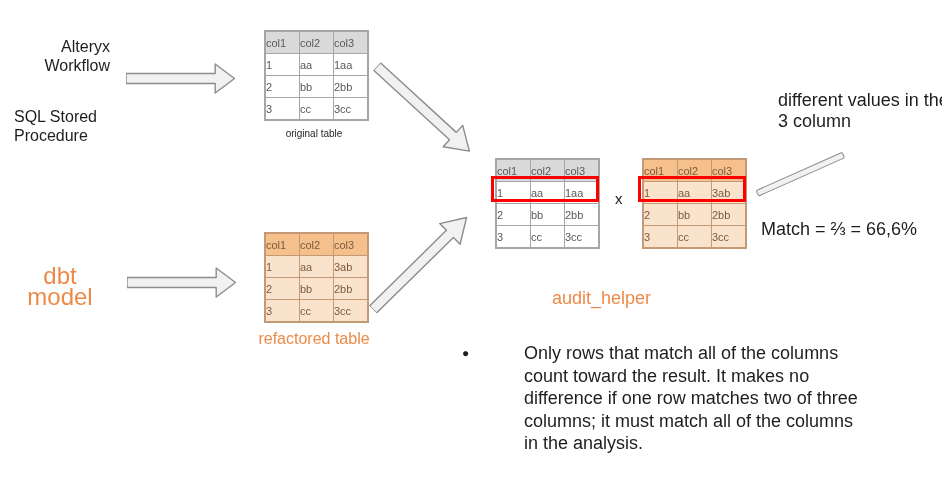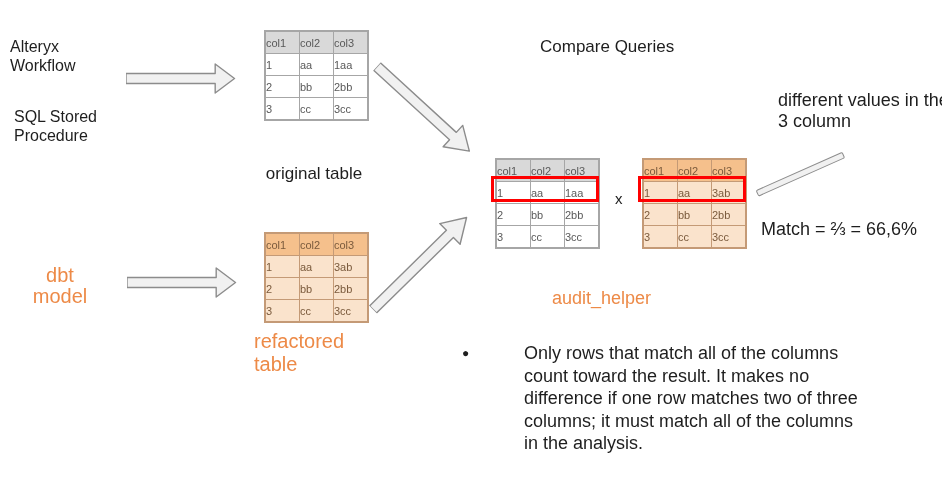--- a/index.html
+++ b/index.html
@@ -10,25 +10,25 @@
     background: #ffffff;
     font-family: "Liberation Sans", sans-serif;
     color: var(--text-black, #1e1e1e);
     overflow: hidden;
   }
   .abs { position: absolute; }
   .ml { white-space: pre-line; }
 
   
   .title        { left: 540px; top: 37px;  font-size: 17px; }
-  .alteryx      { left: 10px;  top: 37px;  width: 100px; text-align: left; font-size: 16px; line-height: 19px; }
+  .alteryx      { left: 10px;  top: 37px;  width: 100px; text-align: right; font-size: 16px; line-height: 19px; }
   .sql          { left: 14px;  top: 107px;  width: 140px; font-size: 16px; line-height: 19px; }
-  .dbt          { left: 18px;  top: 265px; width: 84px;  text-align: center; font-size: 20px; line-height: 21px; color: var(--orange-text, #ed8a47); }
-  .lbl-original   { left: 258px; top: 128px; width: 112px; text-align: center; font-size: 17px; margin-top: 36px; }
-  .lbl-refactored { left: 254px; top: 330px; width: 120px; font-size: 20px; color: var(--orange-text, #ed8a47); }
+  .dbt          { left: 18px;  top: 265px; width: 84px;  text-align: center; font-size: 24px; line-height: 21px; color: var(--orange-text, #ed8a47); }
+  .lbl-original   { left: 258px; top: 128px; width: 112px; text-align: center; font-size: 10px; }
+  .lbl-refactored { left: 254px; top: 330px; width: 120px; text-align: center; font-size: 16px; color: var(--orange-text, #ed8a47); }
   .op-x         { left: 615px; top: 190px; font-size: 15px; }
   .audit        { left: 552px; top: 272px; font-size: 18px; color: var(--orange-text, #ed8a47); margin-top: 16px; }
   .annotation   { left: 778px; top: 90px;  width: 192px; font-size: 18px; line-height: 21px; }
   .match        { left: 750px; top: 219px; font-size: 18px; margin-left: 11px; }
   .marker       { left: 462px; top: 346px; font-size: 12px; }
   .bullet-text  { left: 524px; top: 342px; width: 346px; font-size: 18px; line-height: 22.5px; }
 
   
   .tblbox table { border-collapse: collapse; }
   .tblbox th, .tblbox td {
@@ -76,21 +76,20 @@
     border: 1px solid var(--arrow-stroke, #8c8c8c);
     transform: rotate(-24deg); transform-origin: 0 50%;
     border-radius: 2px;
   }
 </style>
 </head>
 <body>
 
 <div class="canvas">
 
-  <div class="abs title">Compare Queries</div>
 
   <div class="abs alteryx ml">Alteryx
 Workflow</div>
   <div class="abs sql ml">SQL Stored
 Procedure</div>
   <div class="abs dbt ml">dbt
 model</div>
 
   <svg class="abs blockarrow arrow-1" width="110" height="33" viewBox="0 0 111 33" preserveAspectRatio="none">
     <polygon points="0,11.5 90,11.5 90,2 109.5,16.5 90,31 90,21.5 0,21.5" vector-effect="non-scaling-stroke"></polygon>

